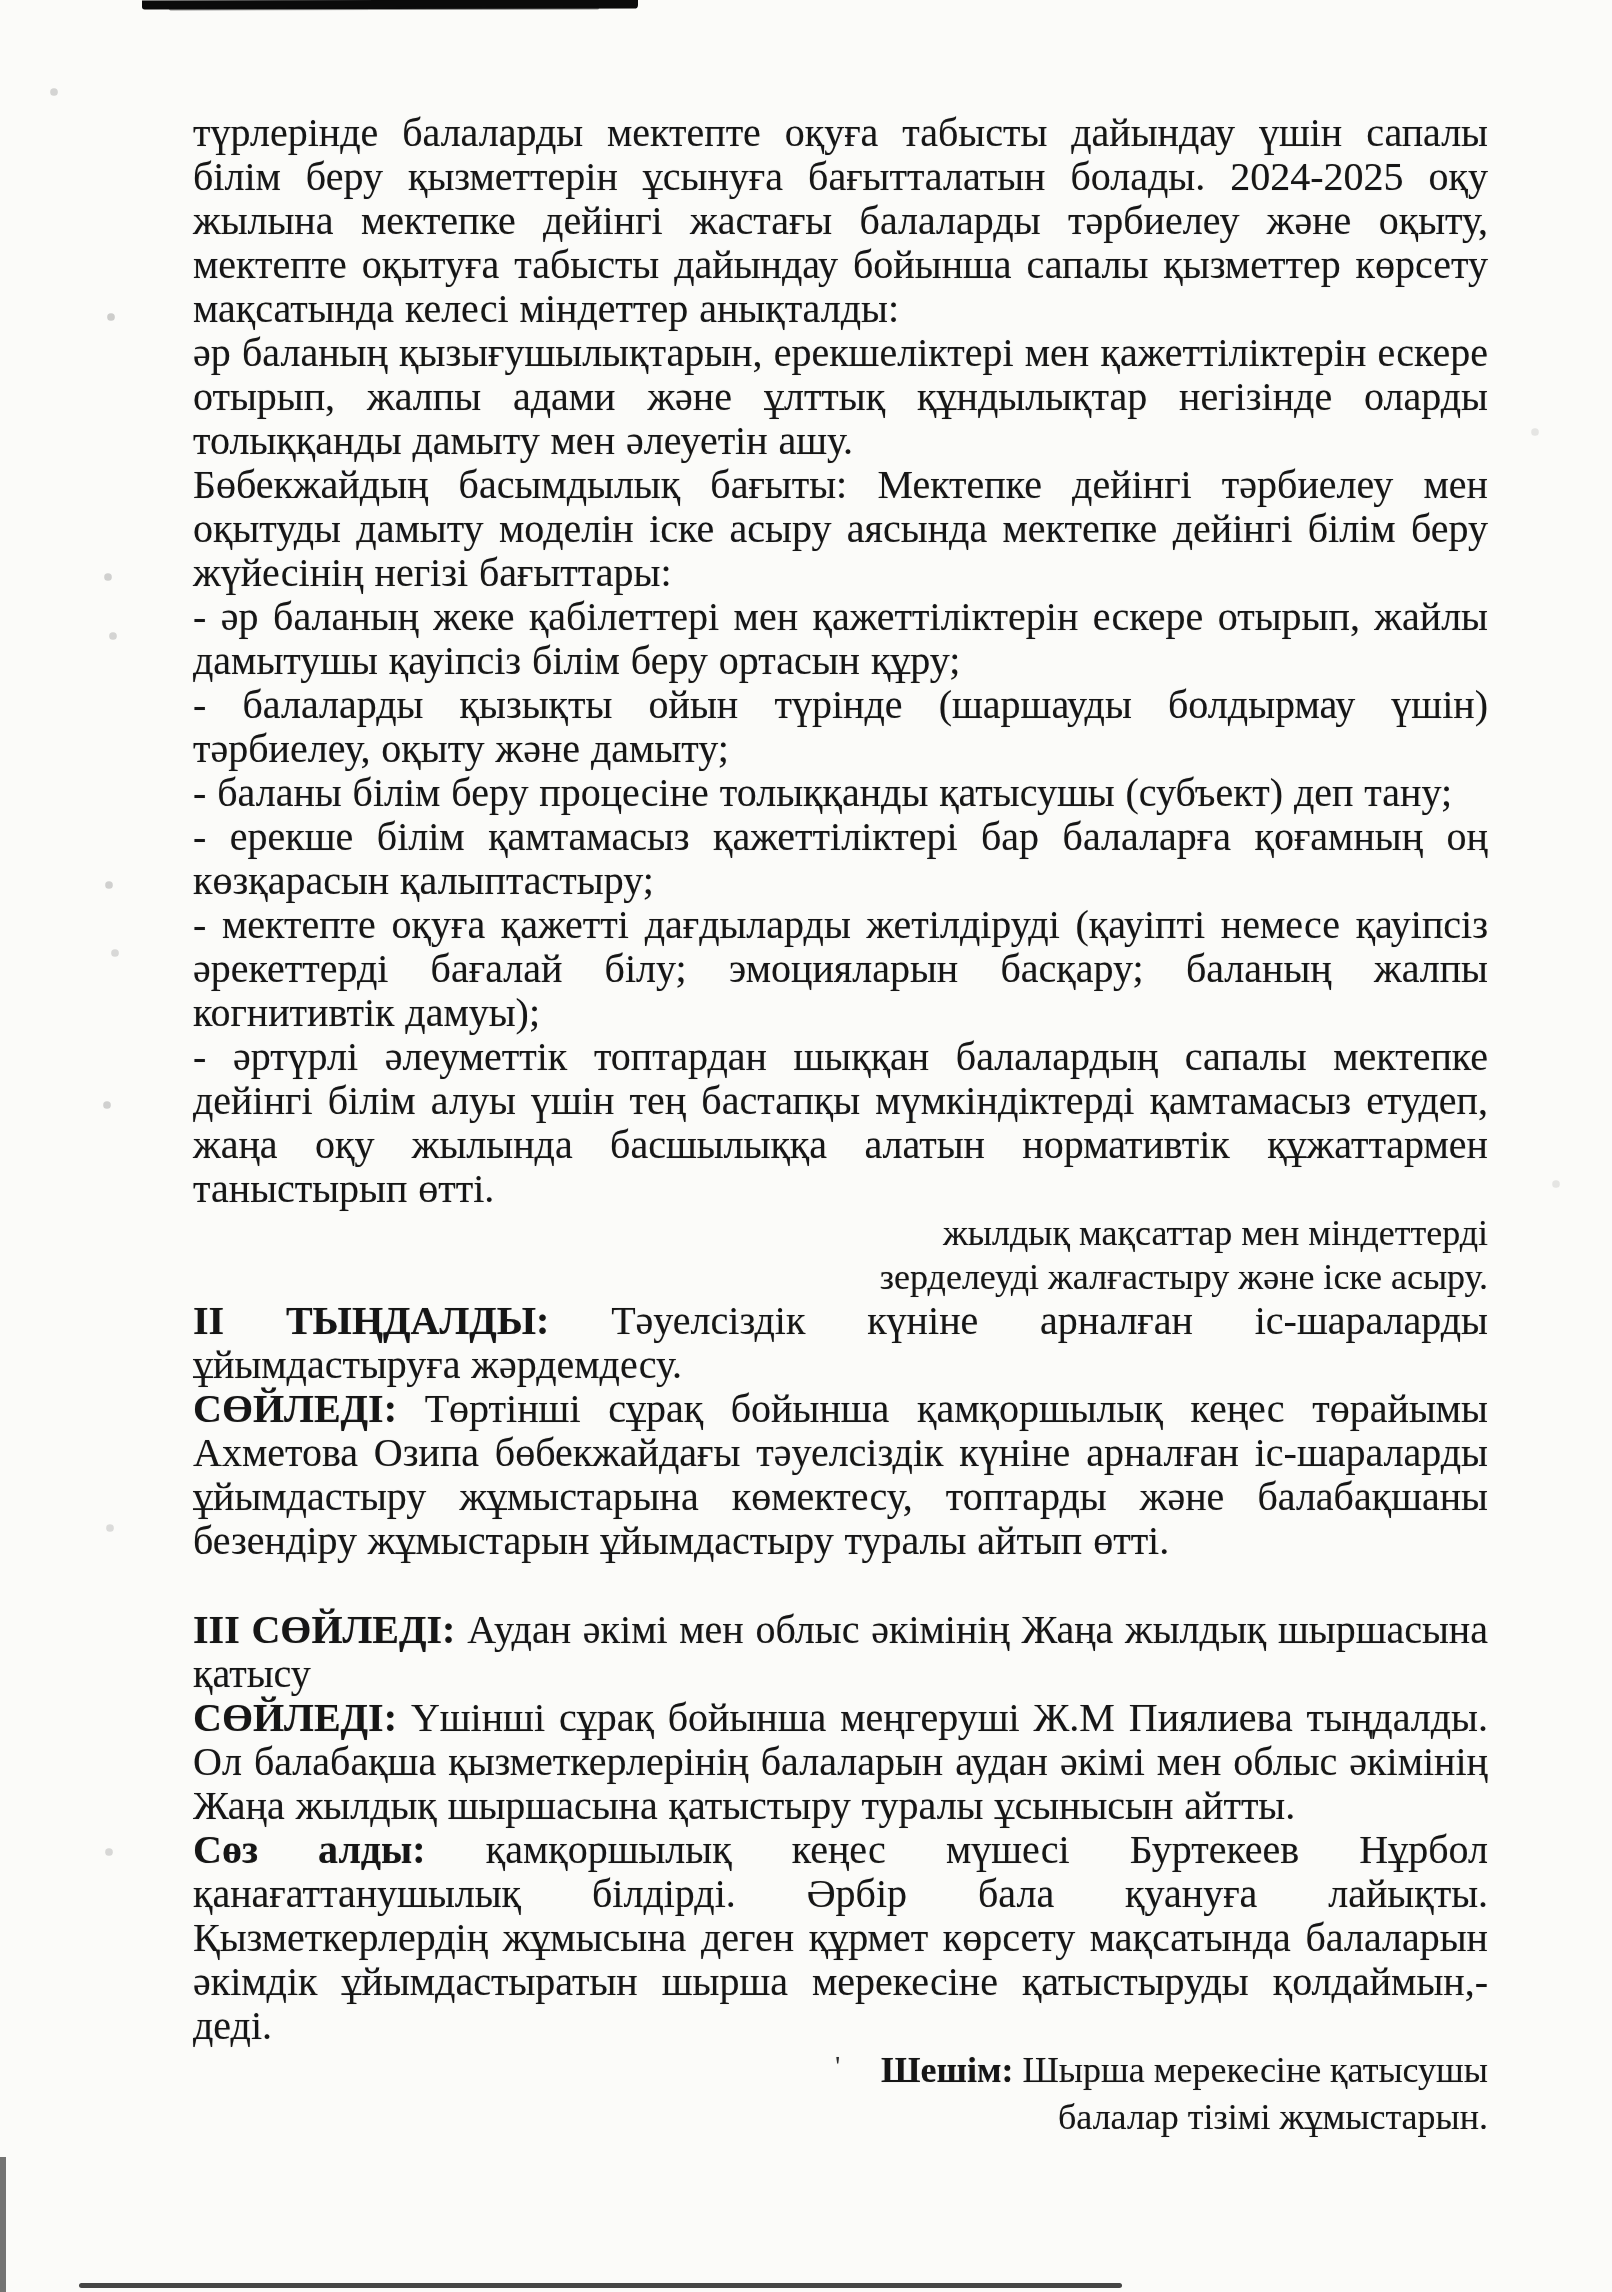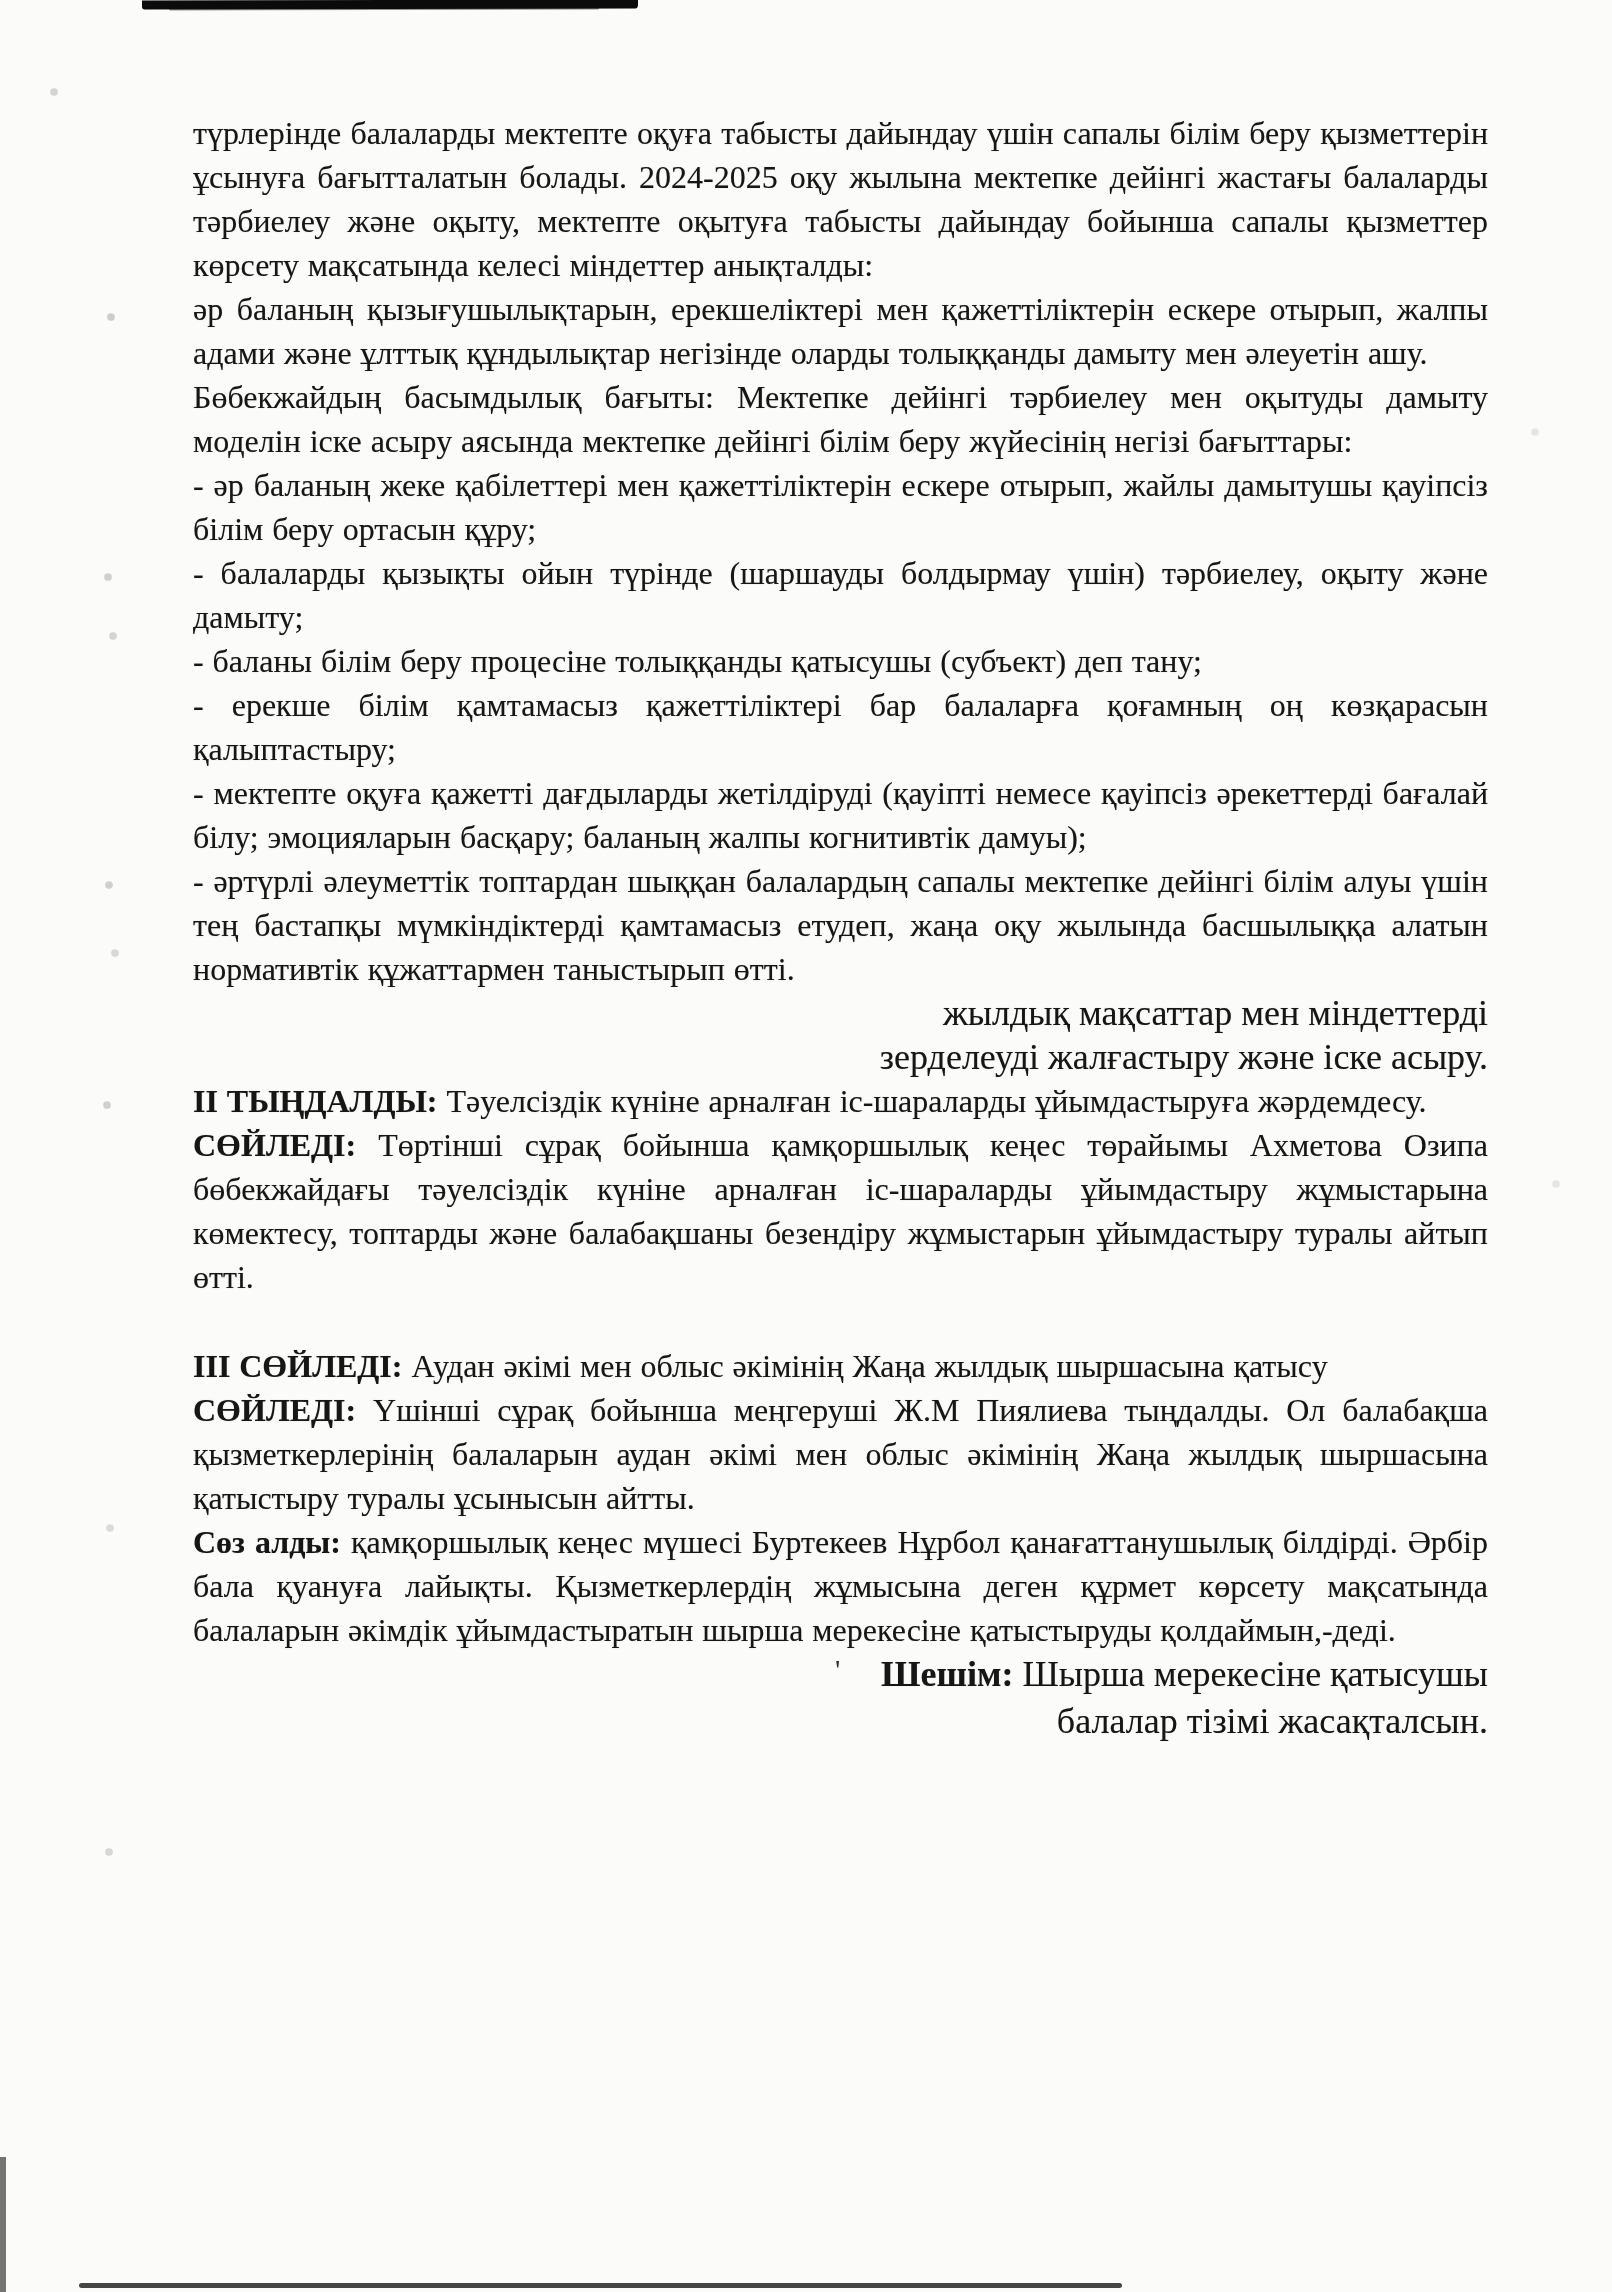--- a/index.html
+++ b/index.html
@@ -53,21 +53,21 @@
       52px 90px 0 1.8px rgba(40,40,40,0.18),
       1533px 430px 0 1.8px rgba(40,40,40,0.10),
       1554px 1182px 0 1.8px rgba(40,40,40,0.10);
   }
   
   .content {
     position: absolute; left: 193px; top: 111px; width: 1295px;
   }
   .para {
     margin: 0;
-    font-size: 32px;
+    font-size: 40px;
     line-height: 44px;
     text-align: justify;
     text-shadow: 0 0 0.9px rgba(20,20,20,0.35);
     word-spacing: 0.9px;
   }
   .b { font-weight: bold; }
   .decision {
     margin: 0;
     font-size: 36px;
     line-height: 44px;
@@ -123,21 +123,21 @@
     <p class="para"><span class="b">СӨЙЛЕДІ:</span> <span>Төртінші сұрақ бойынша қамқоршылық кеңес төрайымы Ахметова Озипа бөбекжайдағы тәуелсіздік күніне арналған іс-шараларды ұйымдастыру жұмыстарына көмектесу, топтарды және балабақшаны безендіру жұмыстарын ұйымдастыру туралы айтып өтті.</span></p>
 
     <p class="para gap-before"><span class="b">ІІІ СӨЙЛЕДІ:</span> <span>Аудан әкімі мен облыс әкімінің Жаңа жылдық шыршасына қатысу</span></p>
 
     <p class="para"><span class="b">СӨЙЛЕДІ:</span> <span>Үшінші сұрақ бойынша меңгеруші Ж.М Пиялиева тыңдалды. Ол балабақша қызметкерлерінің балаларын аудан әкімі мен облыс әкімінің Жаңа жылдық шыршасына қатыстыру туралы ұсынысын айтты.</span></p>
 
     <p class="para"><span class="b">Сөз алды:</span> <span>қамқоршылық кеңес мүшесі Буртекеев Нұрбол қанағаттанушылық білдірді. Әрбір бала қуануға лайықты. Қызметкерлердің жұмысына деген құрмет көрсету мақсатында балаларын әкімдік ұйымдастыратын шырша мерекесіне қатыстыруды қолдаймын,-деді.</span></p>
 
     <div class="decision">
       <span class="line"><span class="stray-mark">'</span><span class="b">Шешім:</span> <span>Шырша мерекесіне қатысушы</span></span>
-      <span class="line">балалар тізімі жасақталсын.</span>
+      <span class="line">балалар тізімі жұмыстарын.</span>
     </div>
 
   </div>
 
   <div class="artifact-bottom-line"></div>
   <div class="artifact-left-edge"></div>
 
 </div>
 
 

